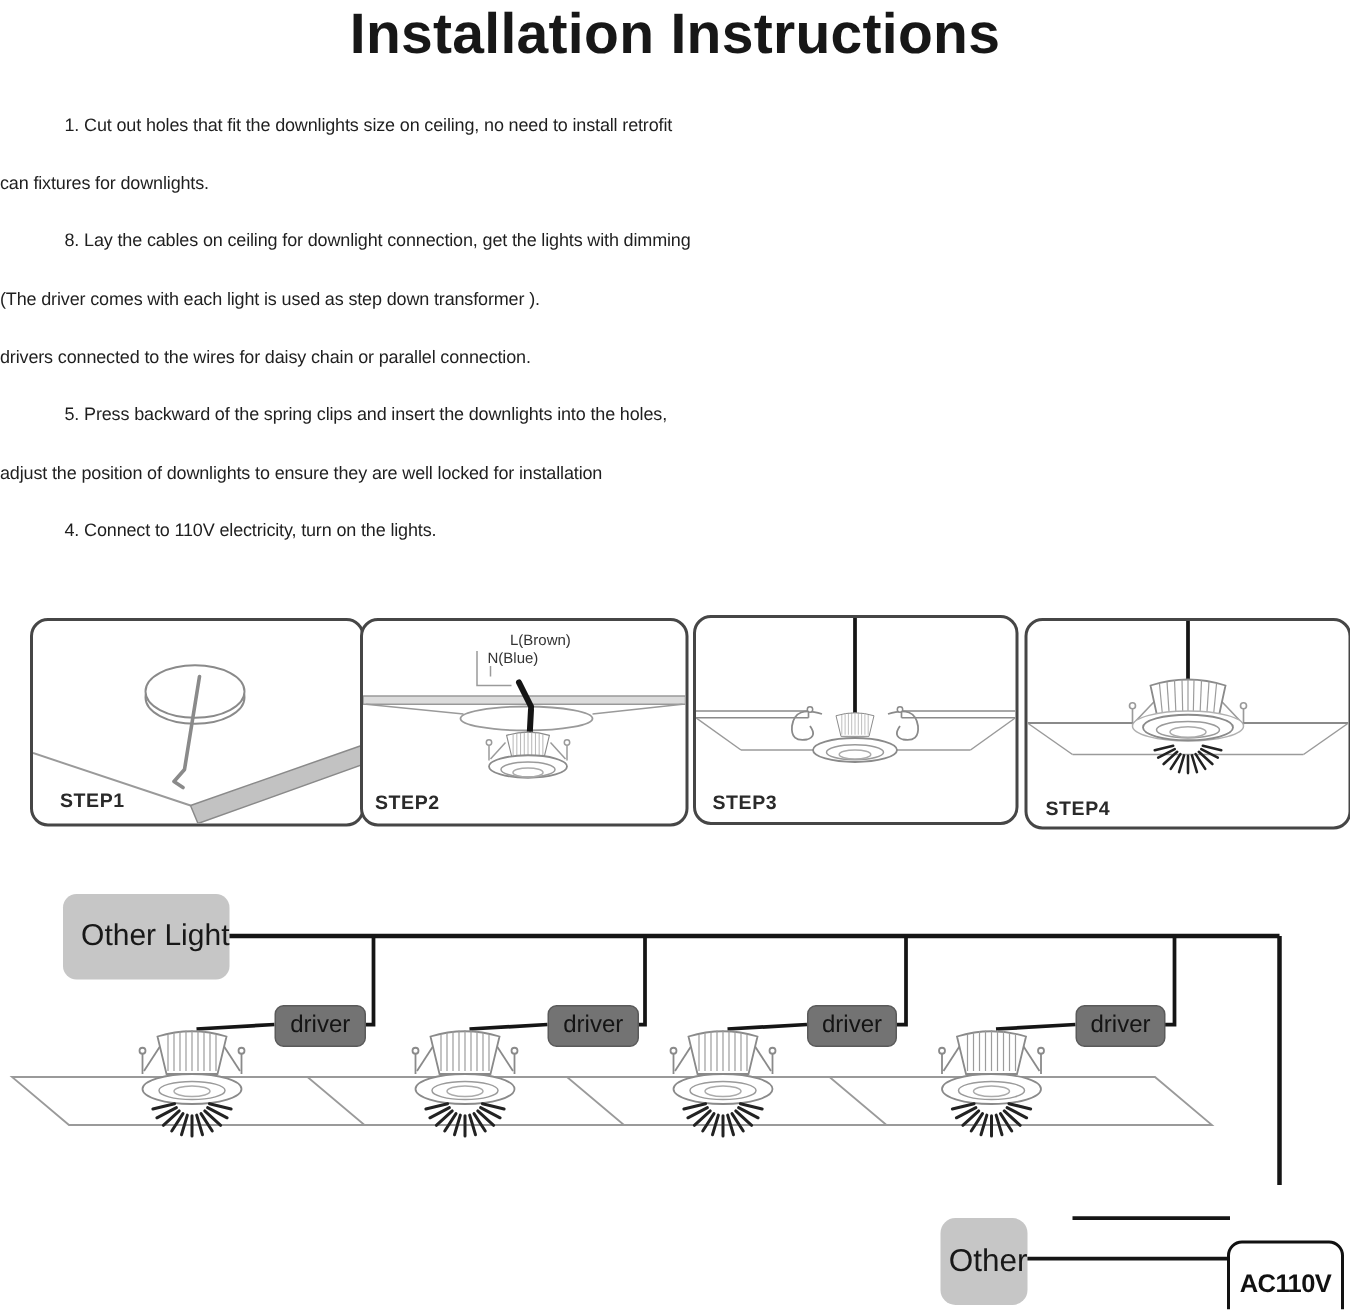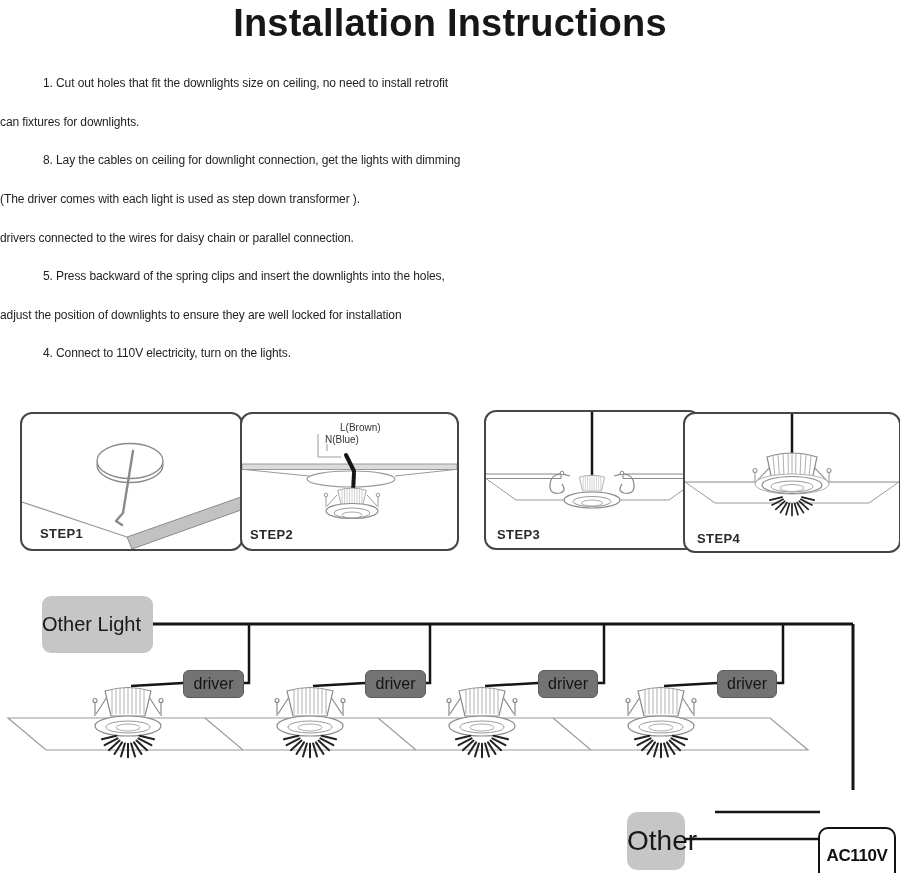--- a/index.html
+++ b/index.html
@@ -9,21 +9,21 @@
          font-size:38px;font-weight:bold;letter-spacing:0.2px;color:#171717;}
   .instructions{position:absolute;top:64px;left:0;width:900px;}
   .ins-line{height:38.6px;display:flex;align-items:center;font-size:12px;color:#1f1f1f;
             letter-spacing:-0.1px;white-space:nowrap;}
   .ins-line.num{padding-left:43px;}
   .ins-line.cont{}
   .panel{position:absolute;border:2px solid #464646;border-radius:12px;background:#fff;}
   .panel svg{position:absolute;left:0;top:0;}
   .step-label{position:absolute;font-size:13px;font-weight:bold;color:#2a2a2a;letter-spacing:0.4px;text-align:center;}
   .wire-label{position:absolute;font-size:10px;color:#333;}
-  .gbox{position:absolute;background:#c6c6c6;display:flex;align-items:center;justify-content:flex-start;
+  .gbox{position:absolute;background:#c6c6c6;display:flex;align-items:center;justify-content:flex-end;
         color:#181818;white-space:nowrap;}
   .driver-box{position:absolute;background:#737373;border:1.5px solid #5a5a5a;border-radius:6px;
         display:flex;align-items:center;justify-content:center;font-size:16px;color:#141414;}
   .power-box{position:absolute;background:#fff;border:2.5px solid #111;border-radius:10px;
         display:flex;flex-direction:column;align-items:center;justify-content:center;gap:9px;
         font-size:17px;font-weight:bold;color:#111;letter-spacing:-0.4px;margin-top:42px;}
   .defs-holder{position:absolute;width:0;height:0;overflow:hidden;}
 </style>
 </head>
 <body>
@@ -125,21 +125,21 @@
       <use href="#fin-dome" transform="translate(110,93) scale(0.62)"></use>
       <ellipse cx="110" cy="97" rx="26" ry="7.5" fill="#fff" stroke="#8a8a8a" stroke-width="1.2"></ellipse>
       <ellipse cx="110" cy="99" rx="18" ry="5" fill="none" stroke="#9a9a9a" stroke-width="1"></ellipse>
       <ellipse cx="110" cy="101" rx="10" ry="3" fill="none" stroke="#ababab" stroke-width="1"></ellipse>
     </svg>
     <span class="wire-label" style="left:71px;top:8px;margin-left:27px;">L(Brown)</span>
     <span class="wire-label" style="left:83px;top:20px;">N(Blue)</span>
     <span class="step-label" style="left:8px;top:113px;">STEP2</span>
   </div>
 
-  <div class="panel" style="left:484px;top:410px;width:213px;height:136px;">
+  <div class="panel" style="left:462px;top:410px;width:213px;height:136px;">
     <svg width="213" height="136" viewBox="0 0 213 136">
       <line x1="106" y1="0" x2="106" y2="66" stroke="#151515" stroke-width="2.5"></line>
       <g stroke="#8a8a8a" stroke-width="1.1" fill="none">
         <line x1="0" y1="62" x2="75" y2="62"></line>
           <line x1="0" y1="66.5" x2="75" y2="66.5"></line>
           <line x1="75" y1="62" x2="75" y2="66.5"></line>
         <line x1="137" y1="62" x2="213" y2="62"></line>
           <line x1="137" y1="66.5" x2="213" y2="66.5"></line>
           <line x1="137" y1="62" x2="137" y2="66.5"></line>
       </g>
@@ -239,21 +239,21 @@
   <div class="driver-box" style="left:365px;top:670px;width:59px;height:26px;">
     <span>driver</span>
   </div>
   <div class="driver-box" style="left:538px;top:670px;width:58px;height:26px;">
     <span>driver</span>
   </div>
   <div class="driver-box" style="left:717px;top:670px;width:58px;height:26px;">
     <span>driver</span>
   </div>
 
-  <div class="gbox" style="left:627px;top:812px;width:58px;height:58px;border-radius:10px;font-size:28px;">
+  <div class="gbox" style="left:627px;top:812px;width:58px;height:58px;border-radius:10px;font-size:21px;">
     <span>Other</span>
   </div>
 
   <div class="power-box" style="left:818px;top:785px;width:74px;height:82px;">
     <span>AC110V</span>
     <span>power</span>
   </div>
 
 </div>
 

